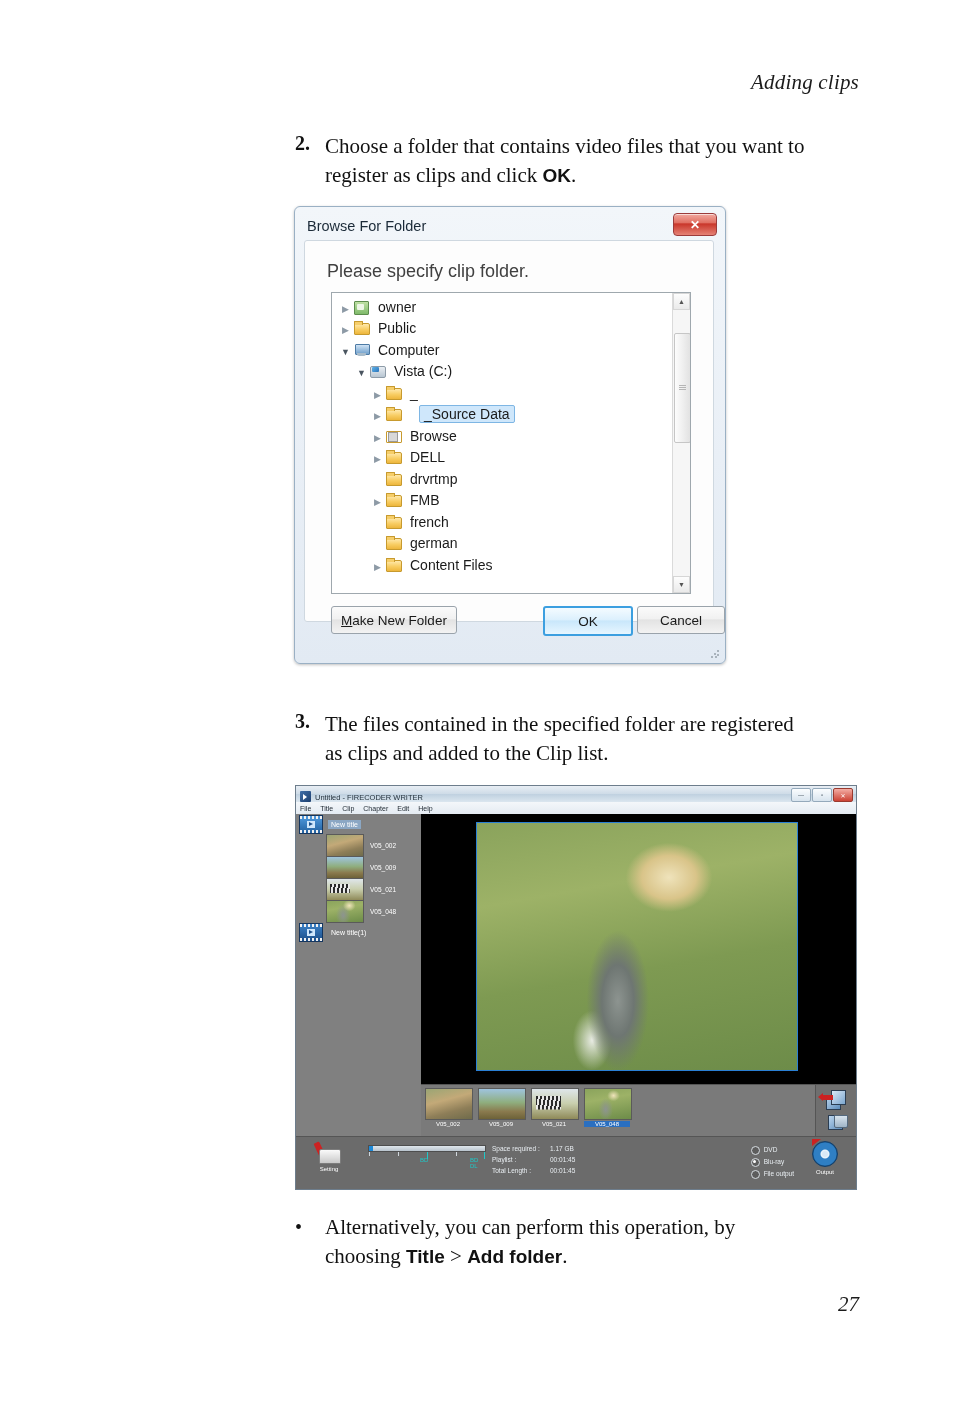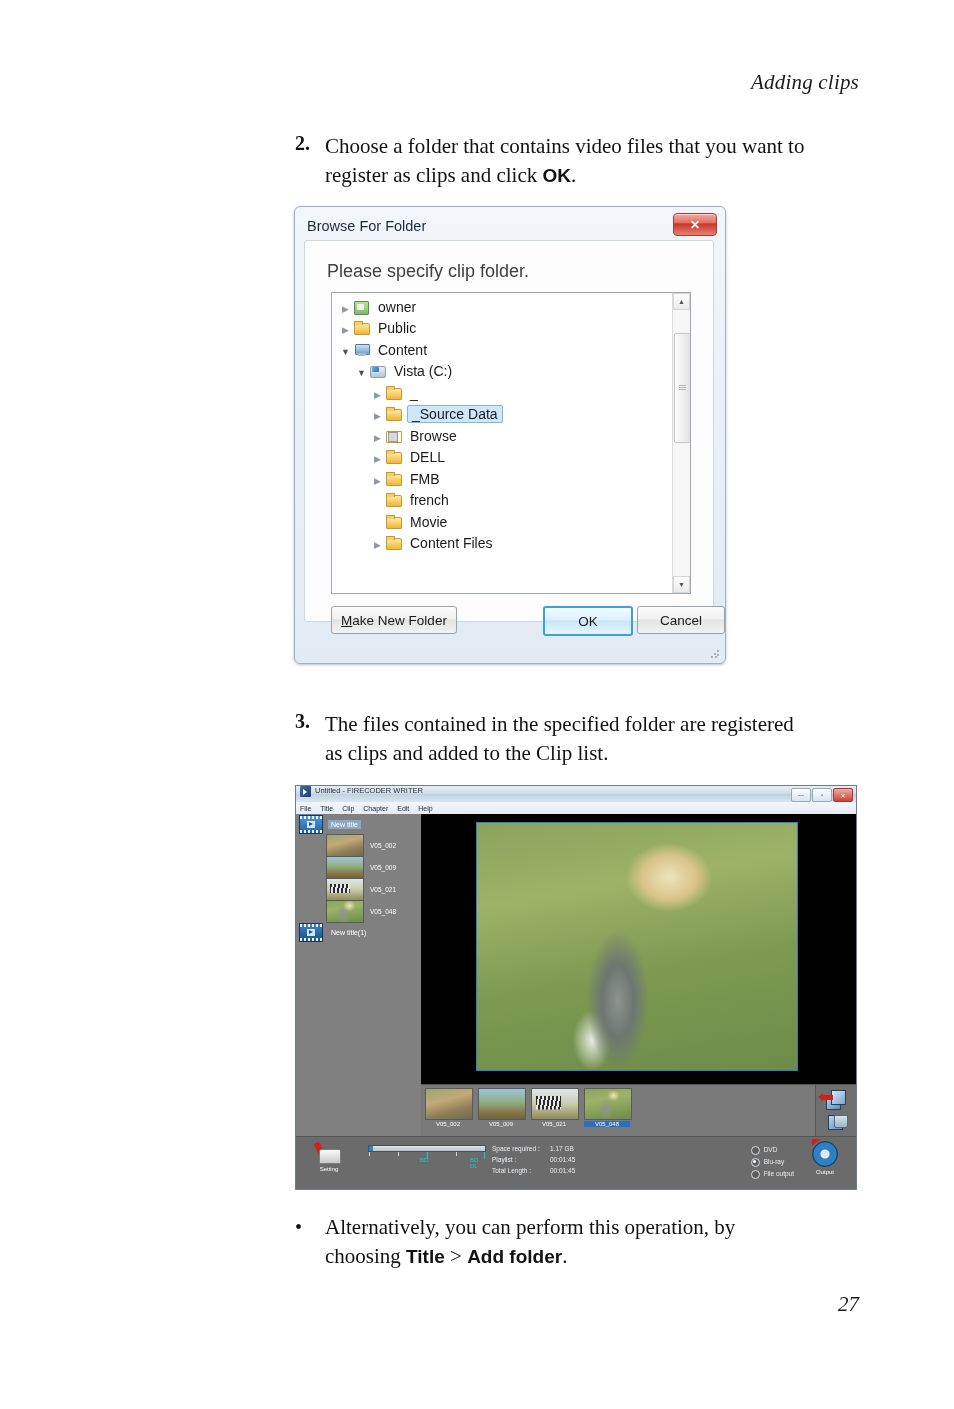--- a/index.html
+++ b/index.html
@@ -127,21 +127,21 @@
     content:"";position:absolute;left:1px;top:2px;width:14px;height:10px;
     background:linear-gradient(180deg,#ffe9ac 0%,#f1c濃 0%,#edb63c 100%);
     border:1px solid #c79a2e;border-radius:1px;
   }
   .ico.special::after{
     content:"";position:absolute;left:3px;top:3px;width:8px;height:8px;
     background:#d8d8d8;border:1px solid #9a9a9a;font-size:6px;
   }
   .tlabel{padding:0 3px;line-height:16px;}
   .trow.selected .tlabel{
-    background:#cfe7fb;border:1px solid #7eb6e4;border-radius:2px;padding:0 4px;
+    background:#cfe7fb;border:1px solid #7eb6e4;border-radius:2px;padding:0 4px;margin-left:12px;
   }
   .tree-sb{
     position:absolute;right:0;top:0;width:17px;height:100%;
     background:#f6f6f6;border-left:1px solid #dadada;
   }
   .sb-btn{
     width:17px;height:17px;background:linear-gradient(180deg,#fdfdfd,#eaeaea);
     border:1px solid #d6d6d6;box-sizing:border-box;
     display:flex;align-items:center;justify-content:center;font-size:7px;color:#555;cursor:pointer;
   }
@@ -182,21 +182,21 @@
     position:absolute;left:295px;top:785px;width:560px;height:403px;
     border:1px solid #6d7d8c;
     background:#4a4a4a;
     font-family:"Liberation Sans", sans-serif;
     overflow:hidden;
   }
   .fcw-title{
     position:absolute;left:0;top:0;width:100%;height:16px;
     background:linear-gradient(180deg,#e8eef4 0%,#cfdce8 48%,#c0d1e0 52%,#dbe6ef 100%);
     border-bottom:1px solid #9cb0c2;
-    display:flex;align-items:flex-start;
+    display:flex;align-items:flex-end;
   }
   .fcw-ico{
     width:11px;height:11px;margin:0 4px 0 4px;border-radius:1px;
     background:linear-gradient(135deg,#3e6ea8,#1d3f6e);
     position:relative;flex:0 0 11px;
   }
   .fcw-ico::after{content:"";position:absolute;left:3px;top:2.5px;border-left:4px solid #fff;border-top:3px solid transparent;border-bottom:3px solid transparent;}
   .fcw-titletext{font-size:7.5px;color:#1e2c38;}
   .fcw-wbtns{position:absolute;right:3px;top:2px;display:flex;gap:1px;}
   .wb{width:18px;height:12px;border:1px solid #94a9bb;border-radius:2px;
@@ -341,21 +341,21 @@
               <span class="tlabel">owner</span>
             </div>
             <div class="trow" style="padding-left: 6px;">
               <span class="tw"><span class="arrow">▶</span></span>
               <span class="ico folder"></span>
               <span class="tlabel">Public</span>
             </div>
             <div class="trow" style="padding-left: 6px;">
               <span class="tw"><span class="arrow open">▼</span></span>
               <span class="ico computer"></span>
-              <span class="tlabel">Content</span>
+              <span class="tlabel">Computer</span>
             </div>
             <div class="trow" style="padding-left: 22px;">
               <span class="tw"><span class="arrow open">▼</span></span>
               <span class="ico drive"></span>
               <span class="tlabel">Vista (C:)</span>
             </div>
             <div class="trow" style="padding-left: 38px;">
               <span class="tw"><span class="arrow">▶</span></span>
               <span class="ico folder"></span>
               <span class="tlabel">_</span>
@@ -369,33 +369,38 @@
               <span class="tw"><span class="arrow">▶</span></span>
               <span class="ico special"></span>
               <span class="tlabel">Browse</span>
             </div>
             <div class="trow" style="padding-left: 38px;">
               <span class="tw"><span class="arrow">▶</span></span>
               <span class="ico folder"></span>
               <span class="tlabel">DELL</span>
             </div>
             <div class="trow" style="padding-left: 38px;">
+              <span class="tw"></span>
+              <span class="ico folder"></span>
+              <span class="tlabel">drvrtmp</span>
+            </div>
+            <div class="trow" style="padding-left: 38px;">
               <span class="tw"><span class="arrow">▶</span></span>
               <span class="ico folder"></span>
               <span class="tlabel">FMB</span>
             </div>
             <div class="trow" style="padding-left: 38px;">
               <span class="tw"></span>
               <span class="ico folder"></span>
               <span class="tlabel">french</span>
             </div>
             <div class="trow" style="padding-left: 38px;">
               <span class="tw"></span>
               <span class="ico folder"></span>
-              <span class="tlabel">Movie</span>
+              <span class="tlabel">german</span>
             </div>
             <div class="trow" style="padding-left: 38px;">
               <span class="tw"><span class="arrow">▶</span></span>
               <span class="ico folder"></span>
               <span class="tlabel">Content Files</span>
             </div>
           </div>
         <div class="tree-sb">
           <div class="sb-btn">▲</div>
           <div class="sb-thumb">

